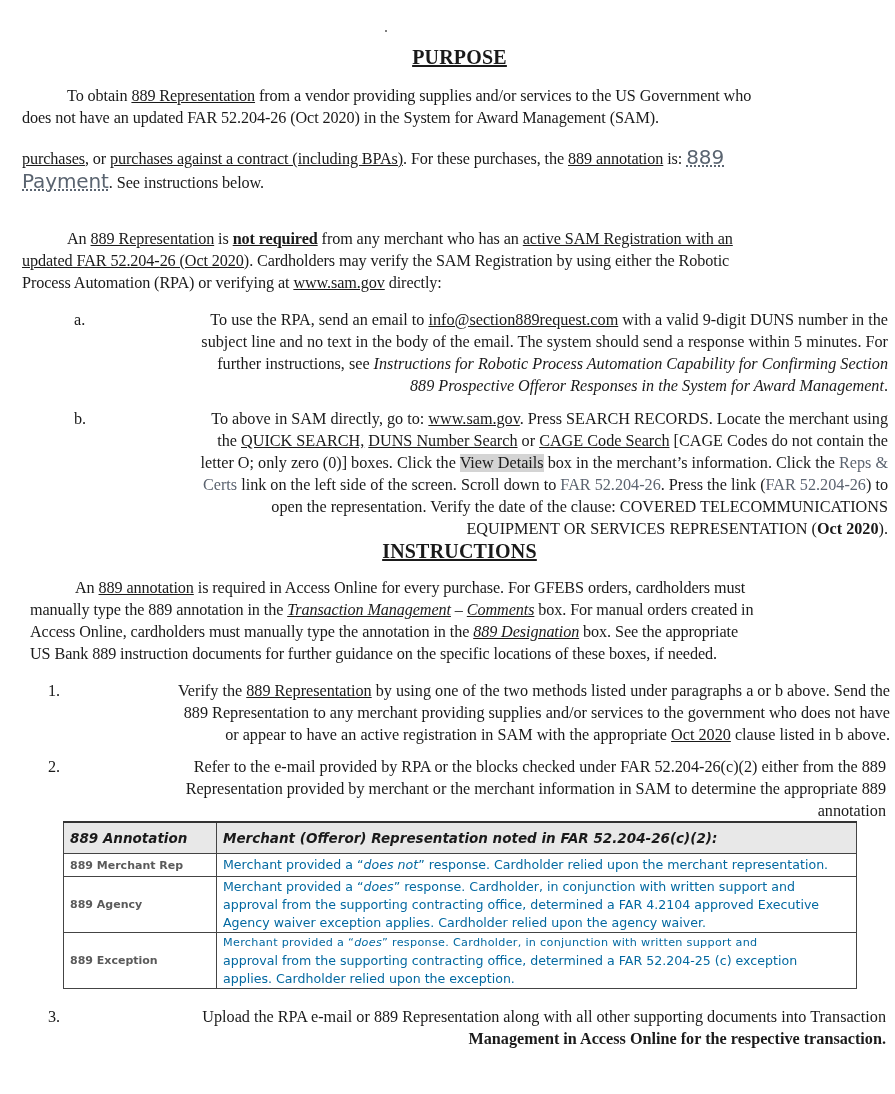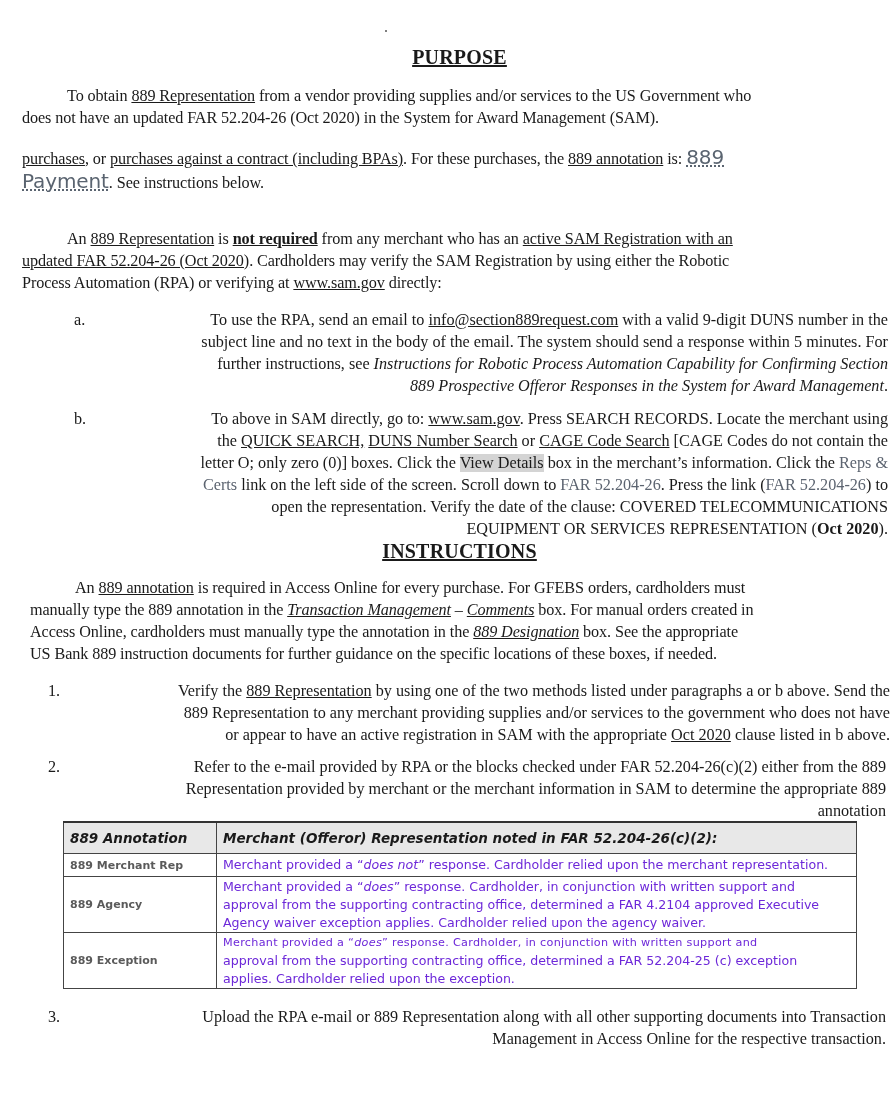--- a/index.html
+++ b/index.html
@@ -32,21 +32,21 @@
   table.anno {
     position: absolute; left: 63px; top: 821px; width: 794px;
     border-collapse: collapse; font-family: "DejaVu Sans", sans-serif;
   }
   table.anno th, table.anno td { border: 1.5px solid #444; padding: 0 6px; vertical-align: middle; }
   table.anno th {
     background: #e8e8e8; font-style: italic; font-weight: bold; font-size: 13.5px; text-align: left;
     height: 30px; color: #1a1a1a; border-top: 2px solid #333;
   }
   table.anno td.c1 { width: 140px; font-weight: bold; color: #5a5a5a; font-size: 11px; }
-  table.anno td.c2 { font-size: 12.6px; line-height: 18px; color: #6d28d9; }
+  table.anno td.c2 { font-size: 12.6px; line-height: 18px; color: #0369a1; }
   table.anno tr.r1 td { height: 22px; }
   table.anno tr.r2 td, table.anno tr.r3 td { height: 55px; }
   .small { font-size: 11.2px; letter-spacing: 0.3px; }
 </style>
 </head>
 <body>
 
 <div class="page">
   <div class="stray-dot"></div>
 
@@ -165,16 +165,16 @@
           <div>applies. Cardholder relied upon the exception.</div>
         </td>
       </tr>
     </tbody>
   </table>
 
   <div class="list-item" style="left:48px; top:1006px; width:840px;">
     <span class="marker">3.</span>
     <div class="body" style="left:18px; width:820px;">
       <div><span>Upload the RPA e-mail or 889 Representation along with all other supporting documents into Transaction</span></div>
-      <div style="padding-left:12px;"><span>Management in Access Online for the respective transaction.</span></div>
+      <div style="padding-left:12px;font-weight:bold;"><span>Management in Access Online for the respective transaction.</span></div>
     </div>
   </div>
 </div>
 
 </body></html>

